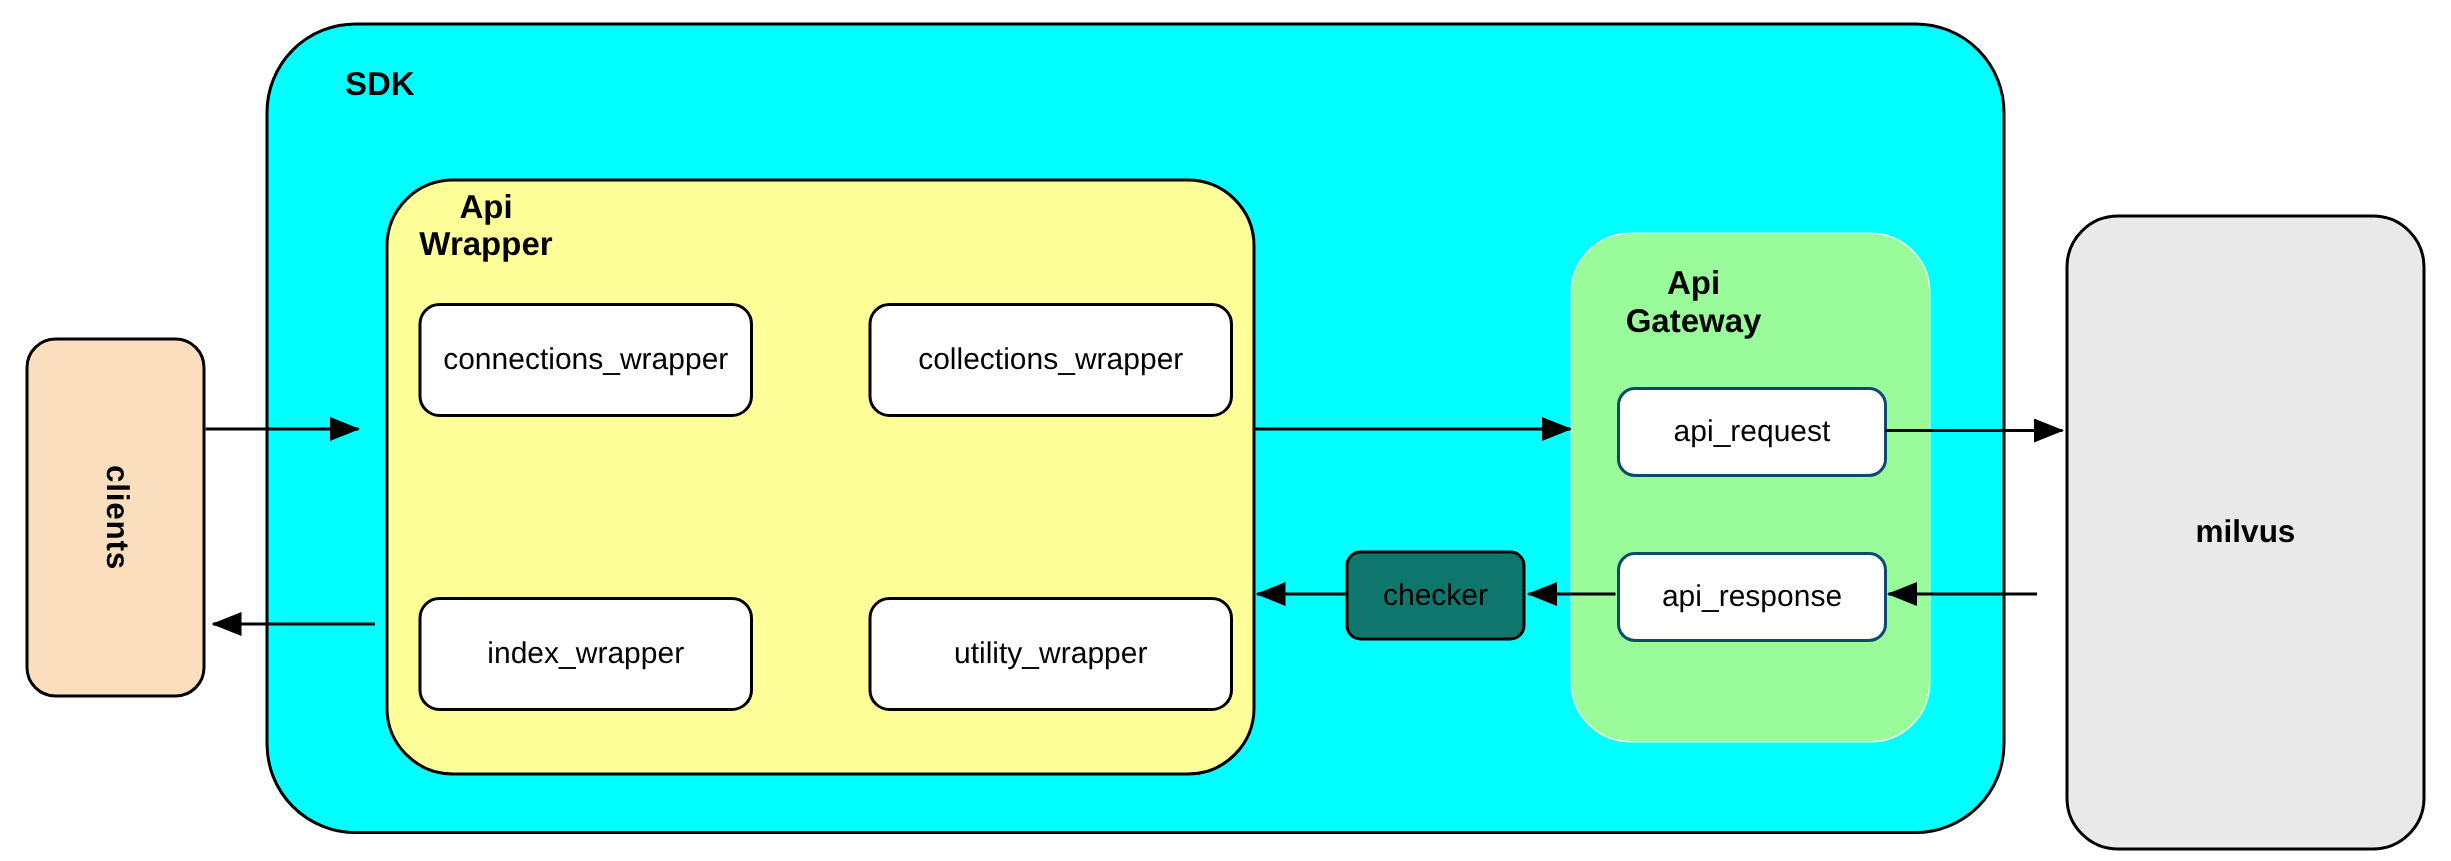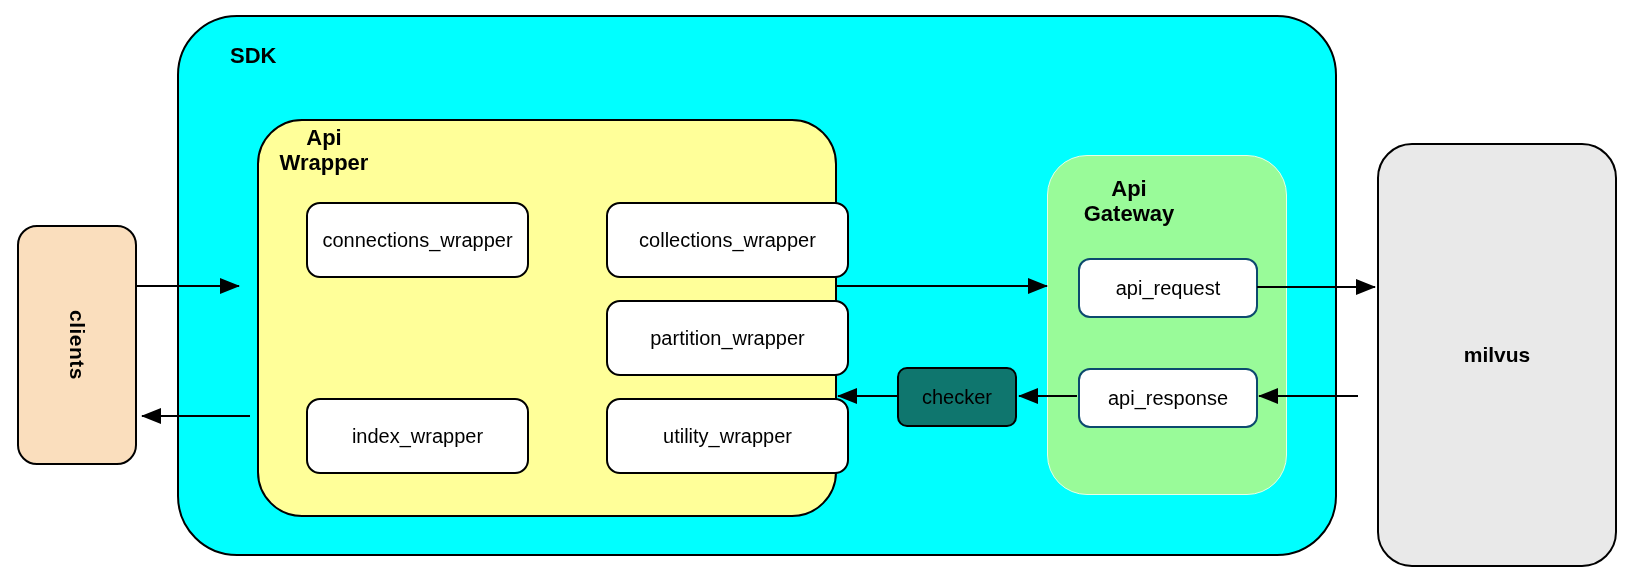--- a/index.html
+++ b/index.html
@@ -43,21 +43,21 @@
     box-sizing: border-box;
   }
   #api-wrapper-label {
     position: absolute; left: 12px; top: 4px; width: 106px;
     text-align: center; font-weight: 700; font-size: 22px; line-height: 25px;
   }
   .module {
     position: absolute; height: 76px;
     background: #ffffff; border: 2px solid #000; border-radius: 14px;
     display: flex; align-items: center; justify-content: center;
-    font-size: 20px; box-sizing: border-box; margin-left: 27px;
+    font-size: 20px; box-sizing: border-box;
   }
   .col1 { left: 20px;  width: 223px; }
   .col2 { left: 320px; width: 243px; }
   .row1 { top: 81px; }
   .row2 { top: 179px; }
   .row3 { top: 277px; }
 
   
   #api-gateway {
     left: 1047px; top: 155px; width: 240px; height: 340px;
@@ -108,21 +108,20 @@
   </div>
 
   <div id="sdk" class="node">
     <div id="sdk-label">SDK</div>
 
     <div id="api-wrapper">
       <div id="api-wrapper-label" class="multiline">Api
 Wrapper</div>
       <div class="module col1 row1">connections_wrapper</div>
       <div class="module col2 row1">collections_wrapper</div>
-      <div class="module col2 row2">partition_wrapper</div>
       <div class="module col1 row3">index_wrapper</div>
       <div class="module col2 row3">utility_wrapper</div>
     </div>
   </div>
 
   <div id="api-gateway" class="node">
     <div id="api-gateway-label" class="multiline">Api
 Gateway</div>
     <div id="api-request" class="gw-box">api_request</div>
     <div id="api-response" class="gw-box">api_response</div>

